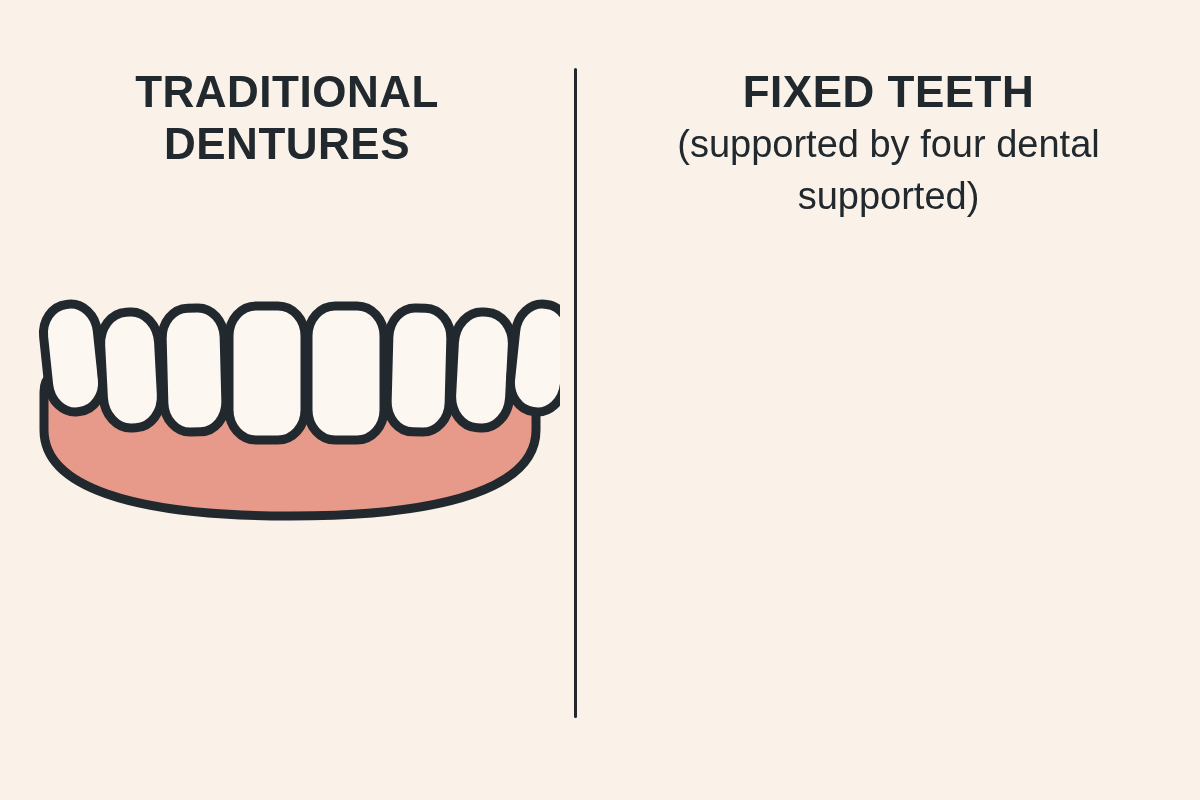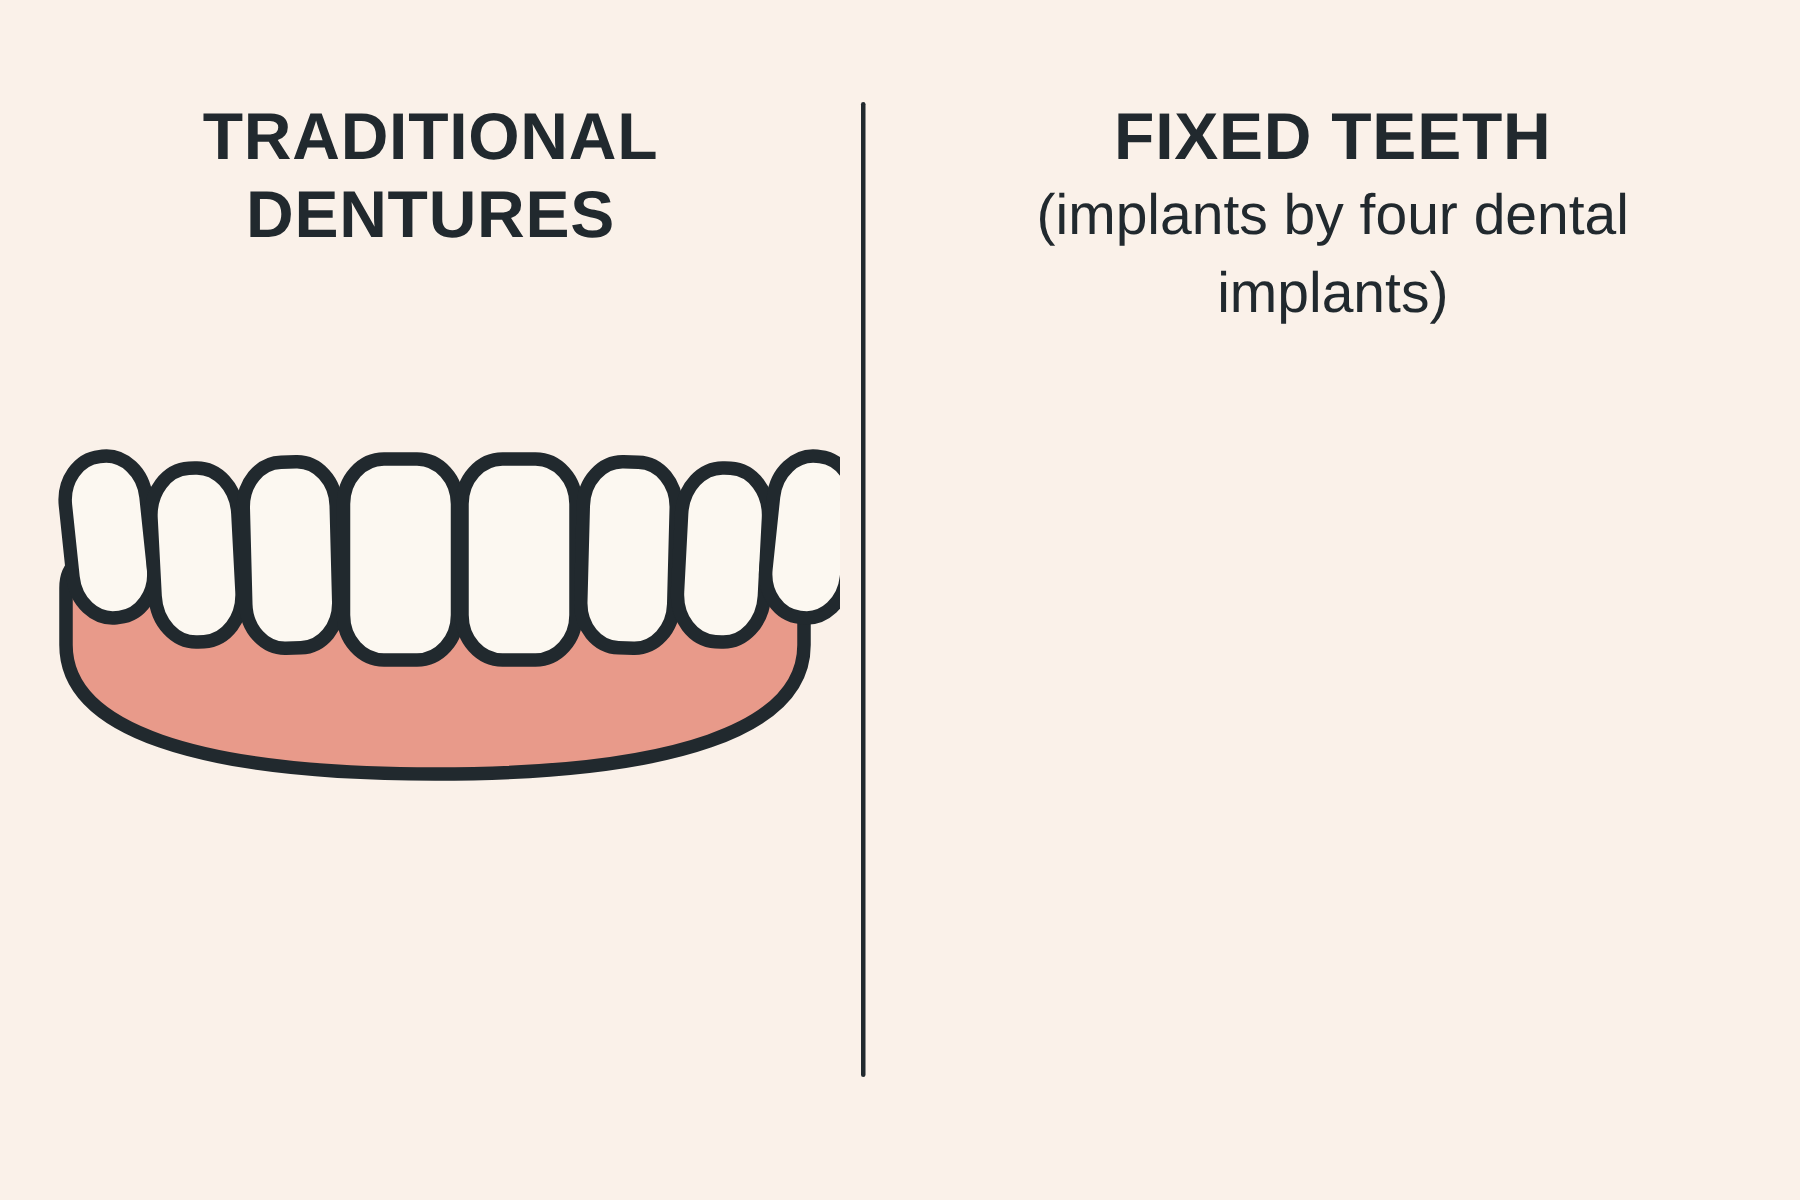--- a/index.html
+++ b/index.html
@@ -119,21 +119,21 @@
         <rect x="433" y="32" width="58" height="116" rx="27" ry="32" transform="rotate(3 462 90)" fill="#FCF8F1" stroke="#21292E" stroke-width="9"></rect>
         <rect x="493" y="24" width="54" height="108" rx="26" ry="30" transform="rotate(6 520 78)" fill="#FCF8F1" stroke="#21292E" stroke-width="9"></rect>
       </g>
     </svg>
   </div>
 
   <div class="panel panel-right">
 
     <div class="heading-block">
       <h1 class="title">FIXED TEETH</h1>
-      <p class="subtitle">(implants by four dental implants)</p>
+      <p class="subtitle">(supported by four dental supported)</p>
     </div>
 
     <svg class="art art-right" width="540" height="410" viewBox="0 0 540 410">
 
       <defs>
 
         <clipPath id="boneClip">
           <path d="M 34 182
                    C 34 166 46 158 62 158
                    L 478 158

